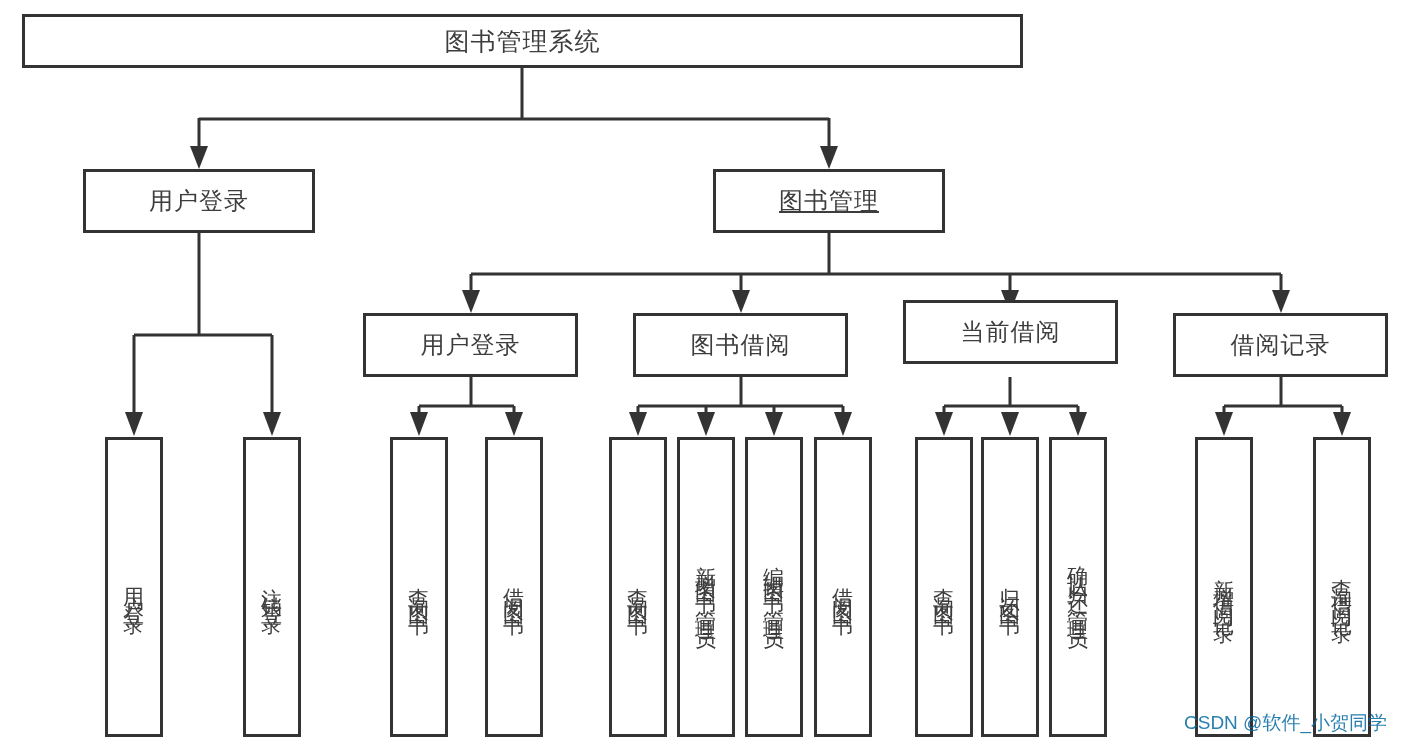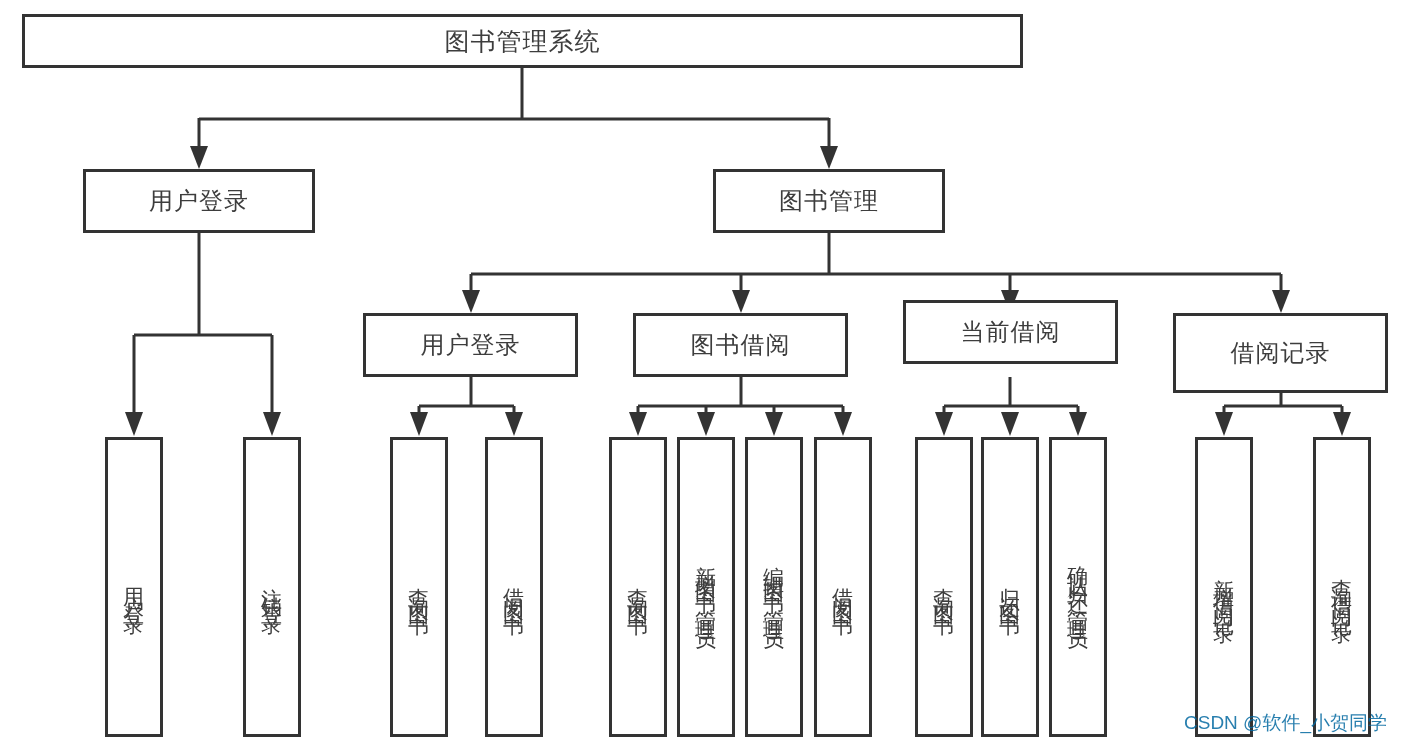--- a/index.html
+++ b/index.html
@@ -118,26 +118,26 @@
     <g>
       <path class="stroke" d="M1281 377 V407 M1224 406 H1342 M1224 406 V414 M1342 406 V414"></path>
       <polygon class="arrowhead" points="1215,412 1233,412 1224,436"></polygon>
       <polygon class="arrowhead" points="1333,412 1351,412 1342,436"></polygon>
     </g>
   </svg>
 
   <div class="box root-node" style="left:22px; top:14px; width:1001px; height:54px;">图书管理系统</div>
 
   <div class="box h-node" style="left:83px; top:169px; width:232px; height:64px;">用户登录</div>
-  <div class="box h-node" style="left:713px; top:169px; width:232px; height:64px;">图书管理</div>
+  <div class="box h-node" style="left:713px; top:169px; width:232px; height:64px;text-decoration:underline;">图书管理</div>
 
   <div class="box h-node" style="left:363px; top:313px; width:215px; height:64px;">用户登录</div>
   <div class="box h-node" style="left:633px; top:313px; width:215px; height:64px;">图书借阅</div>
   <div class="box h-node" style="left:903px; top:300px; width:215px; height:64px;">当前借阅</div>
-  <div class="box h-node" style="left:1173px; top:313px; width:215px; height:80px;">借阅记录</div>
+  <div class="box h-node" style="left:1173px; top:313px; width:215px; height:64px;">借阅记录</div>
 
   <div class="box leaf-node" style="left:105px; top:437px; width:58px; height:300px;">用户登录</div>
   <div class="box leaf-node" style="left:243px; top:437px; width:58px; height:300px;">注销登录</div>
 
   <div class="box leaf-node" style="left:390px; top:437px; width:58px; height:300px;">查询图书</div>
   <div class="box leaf-node" style="left:485px; top:437px; width:58px; height:300px;">借阅图书</div>
 
   <div class="box leaf-node" style="left:609px; top:437px; width:58px; height:300px;">查询图书</div>
   <div class="box leaf-node" style="left:677px; top:437px; width:58px; height:300px;">新增图书（管理员）</div>
   <div class="box leaf-node" style="left:745px; top:437px; width:58px; height:300px;">编辑图书（管理员）</div>

